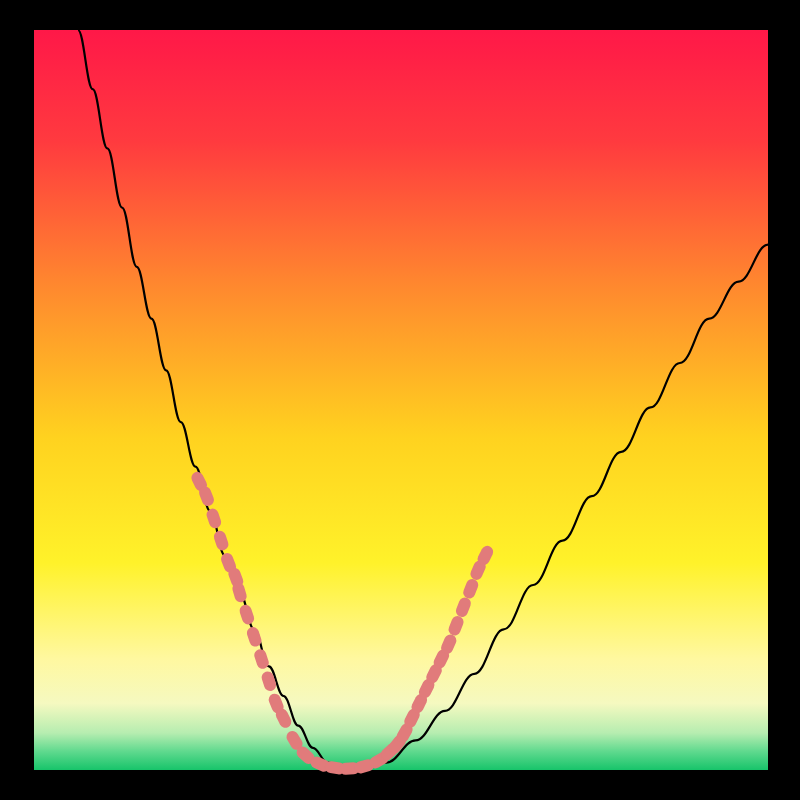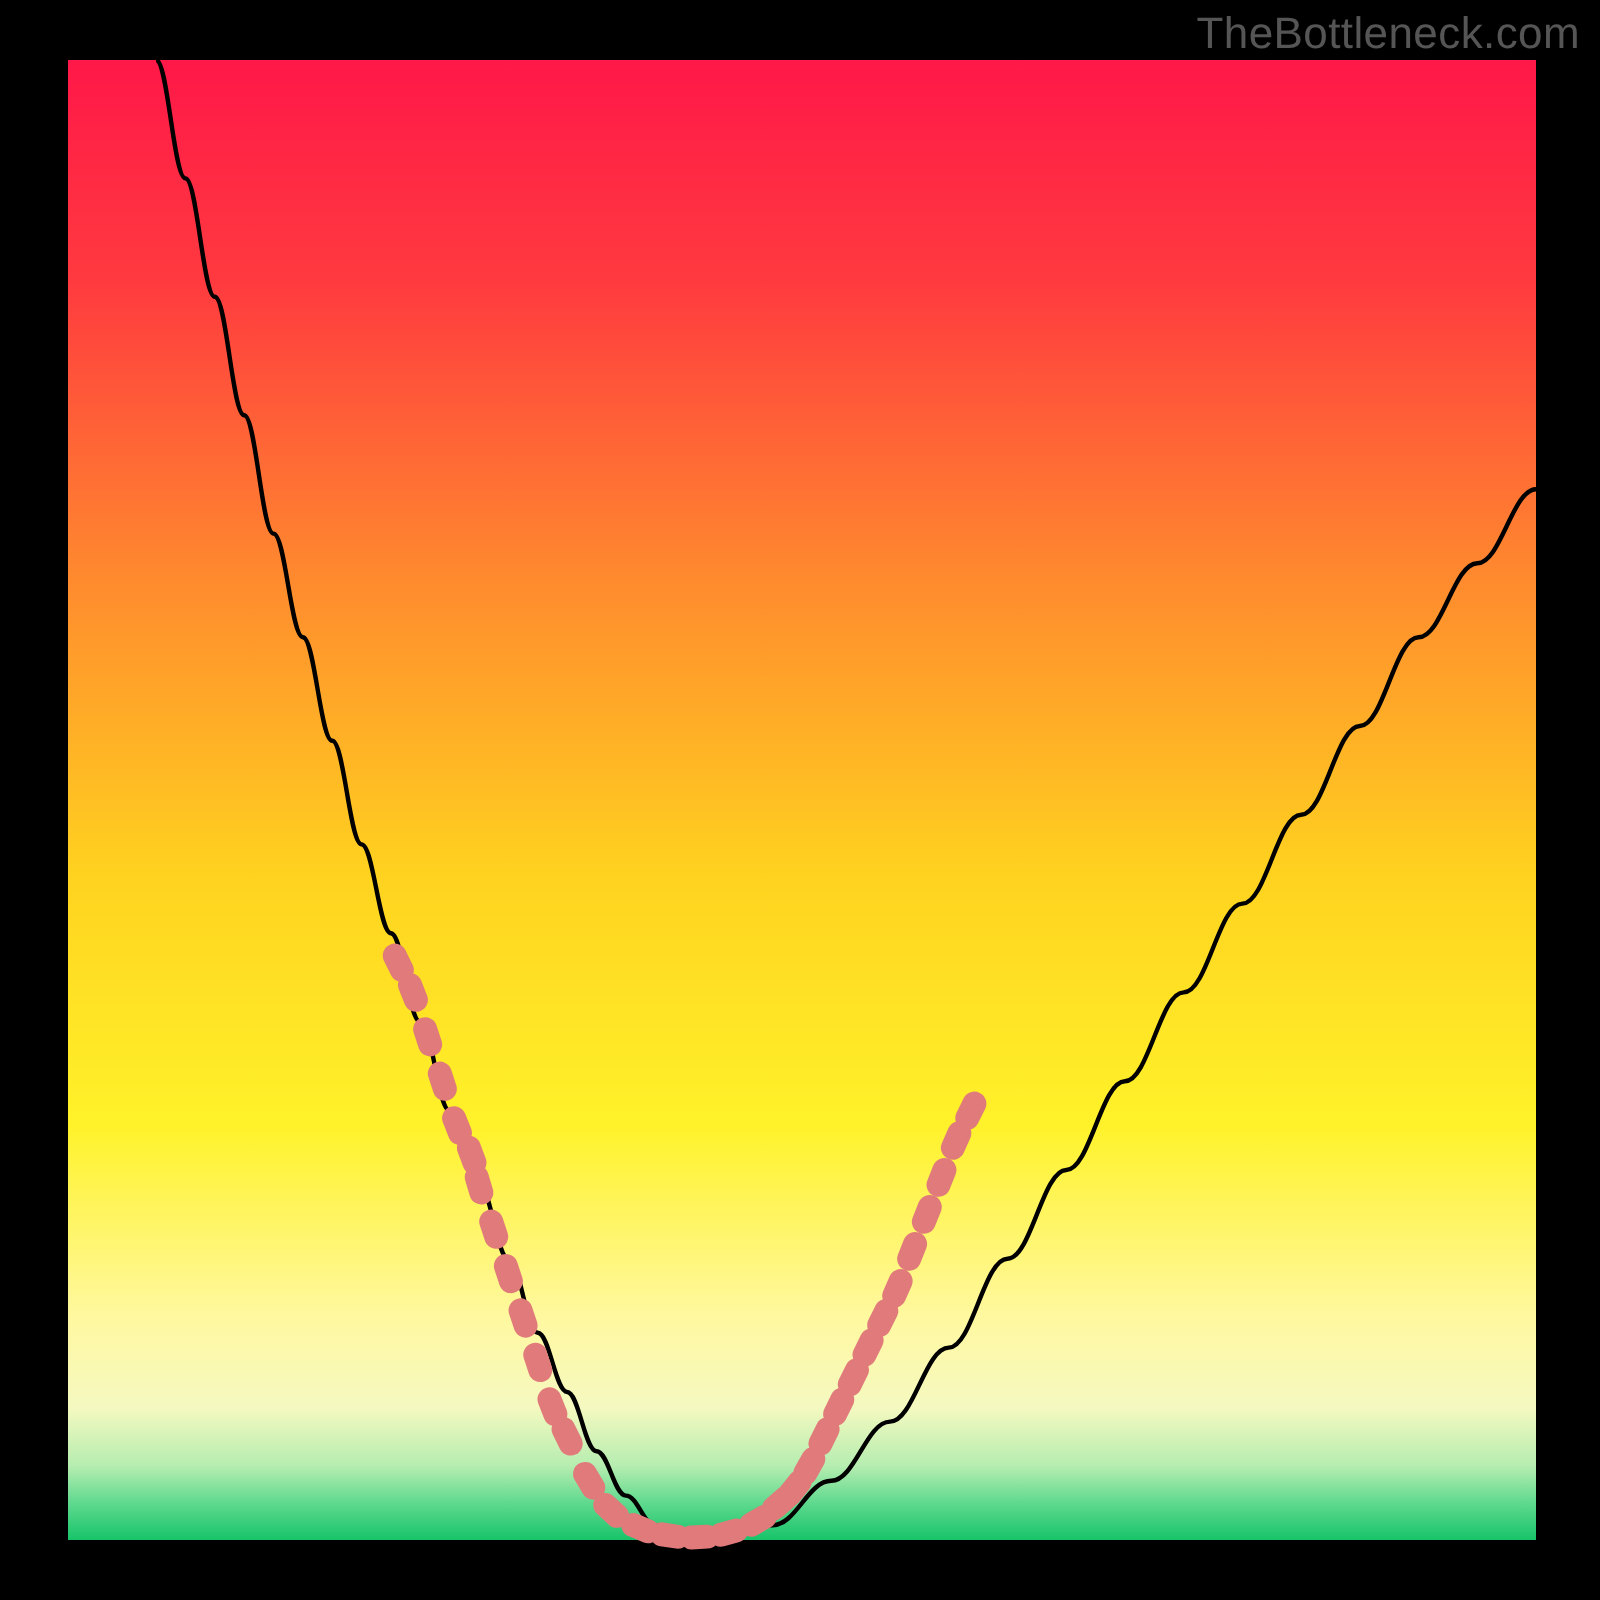--- a/index.html
+++ b/index.html
@@ -84,14 +84,13 @@
         <rect x="424.03000000000003" y="667.8" width="20" height="12" rx="6" fill="#e17b7b" transform="rotate(-63.621074143886496 434.03000000000003 673.8)"></rect>
         <rect x="431.37000000000006" y="653" width="20" height="12" rx="6" fill="#e17b7b" transform="rotate(-63.62107414388667 441.37000000000006 659)"></rect>
         <rect x="438.71" y="638.1999999999999" width="20" height="12" rx="6" fill="#e17b7b" transform="rotate(-66.21015556143158 448.71 644.1999999999999)"></rect>
         <rect x="446.04999999999995" y="619.6999999999999" width="20" height="12" rx="6" fill="#e17b7b" transform="rotate(-68.35896268164004 456.04999999999995 625.6999999999999)"></rect>
         <rect x="453.39" y="601.2" width="20" height="12" rx="6" fill="#e17b7b" transform="rotate(-68.35896268164004 463.39 607.2)"></rect>
         <rect x="460.72999999999996" y="582.7" width="20" height="12" rx="6" fill="#e17b7b" transform="rotate(-68.35896268164016 470.72999999999996 588.7)"></rect>
         <rect x="468.07" y="564.1999999999999" width="20" height="12" rx="6" fill="#e17b7b" transform="rotate(-66.21015556143139 478.07 570.1999999999999)"></rect>
         <rect x="475.40999999999997" y="549.4" width="20" height="12" rx="6" fill="#e17b7b" transform="rotate(-63.62107414388659 485.40999999999997 555.4)"></rect>
       </g>
   </svg>
-  <div class="watermark">TheBottleneck.com</div>
 </div>
 
 </body></html>

